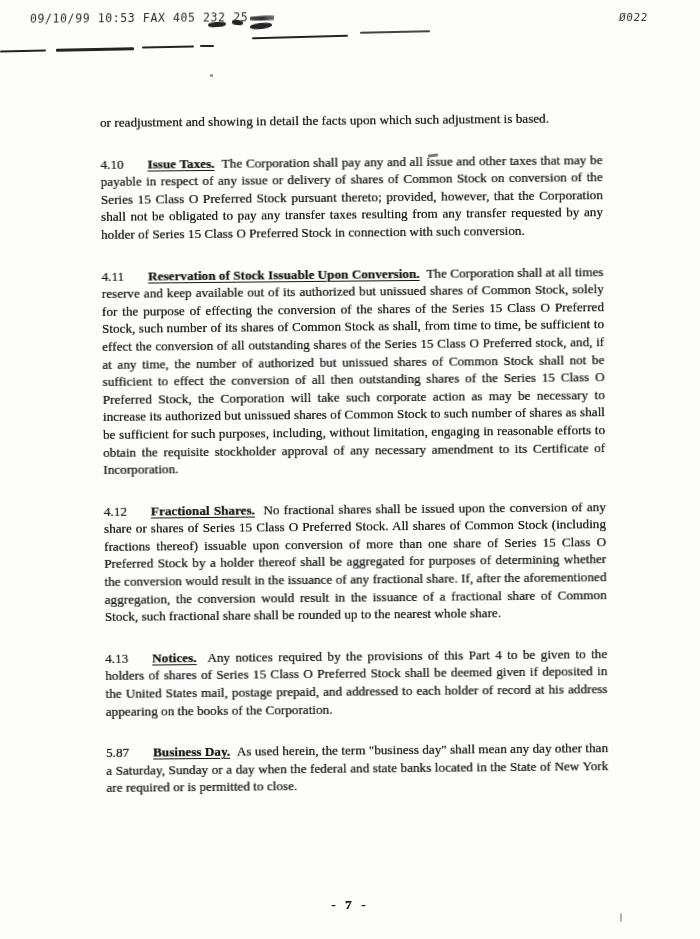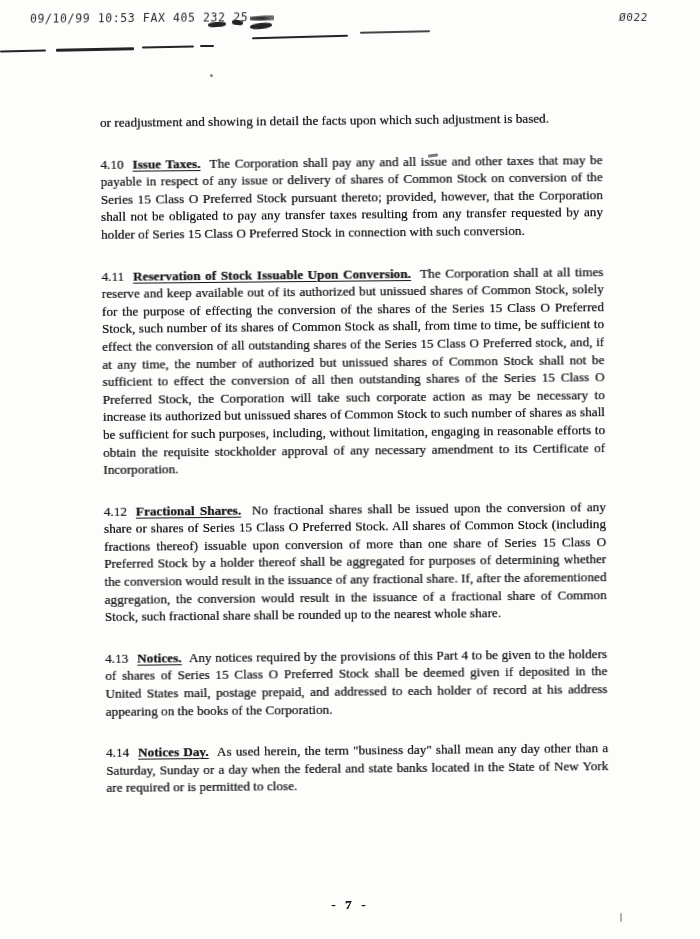--- a/index.html
+++ b/index.html
@@ -62,21 +62,21 @@
   .content {
     position:absolute; left:100px; top:114px; width:502px;
     transform:rotate(-0.55deg); transform-origin:left top;
     font-size:13.2px; line-height:17.6px;
     text-align:justify;
     color:#141414;
     text-shadow:0 0 0.55px rgba(20,20,20,.75);
     filter:blur(0.22px);
   }
   .content p { margin:0 0 24px 0; }
-  .sec-num { display:inline-block; margin-right:9px; }
+  .sec-num { display:inline-block; margin-right:24px; }
   .sec-head {
     font-weight:bold;
     text-decoration:underline;
     text-decoration-thickness:1.4px;
     text-underline-offset:2px;
   }
   .u-term {
     text-decoration-thickness:1.3px;
     text-underline-offset:2px;
   }
@@ -127,20 +127,20 @@
 
     <p>
       <span class="sec-num">4.12</span><span class="sec-head">Fractional Shares.</span>&nbsp;&nbsp;<span>No fractional shares shall be issued upon the conversion of any share or shares of Series 15 Class O Preferred Stock.  All shares of Common Stock (including fractions thereof) issuable upon conversion of more than one share of Series 15 Class O Preferred Stock by a holder thereof shall be aggregated for purposes of determining whether the conversion would result in the issuance of any fractional share.  If, after the aforementioned aggregation, the conversion would result in the issuance of a fractional share of Common Stock, such fractional share shall be rounded up to the nearest whole share.</span>
     </p>
 
     <p>
       <span class="sec-num">4.13</span><span class="sec-head">Notices.</span>&nbsp;&nbsp;<span>Any notices required by the provisions of this Part 4 to be given to the holders of shares of Series 15 Class O Preferred Stock shall be deemed given if deposited in the United States mail, postage prepaid, and addressed to each holder of record at his address appearing on the books of the Corporation.</span>
     </p>
 
     <p>
-      <span class="sec-num">4.14</span><span class="sec-head">Notices Day.</span>&nbsp;&nbsp;<span>As used herein, the term "business day" shall mean any day other than a Saturday, Sunday or a day when the federal and state banks located in the State of New York are required or is permitted to close.</span>
+      <span class="sec-num">5.87</span><span class="sec-head">Business Day.</span>&nbsp;&nbsp;<span>As used herein, the term "business day" shall mean any day other than a Saturday, Sunday or a day when the federal and state banks located in the State of New York are required or is permitted to close.</span>
     </p>
 
   </div>
 
   <div class="page-number">- 7 -</div>
 
 </div>
 
 </body></html>

